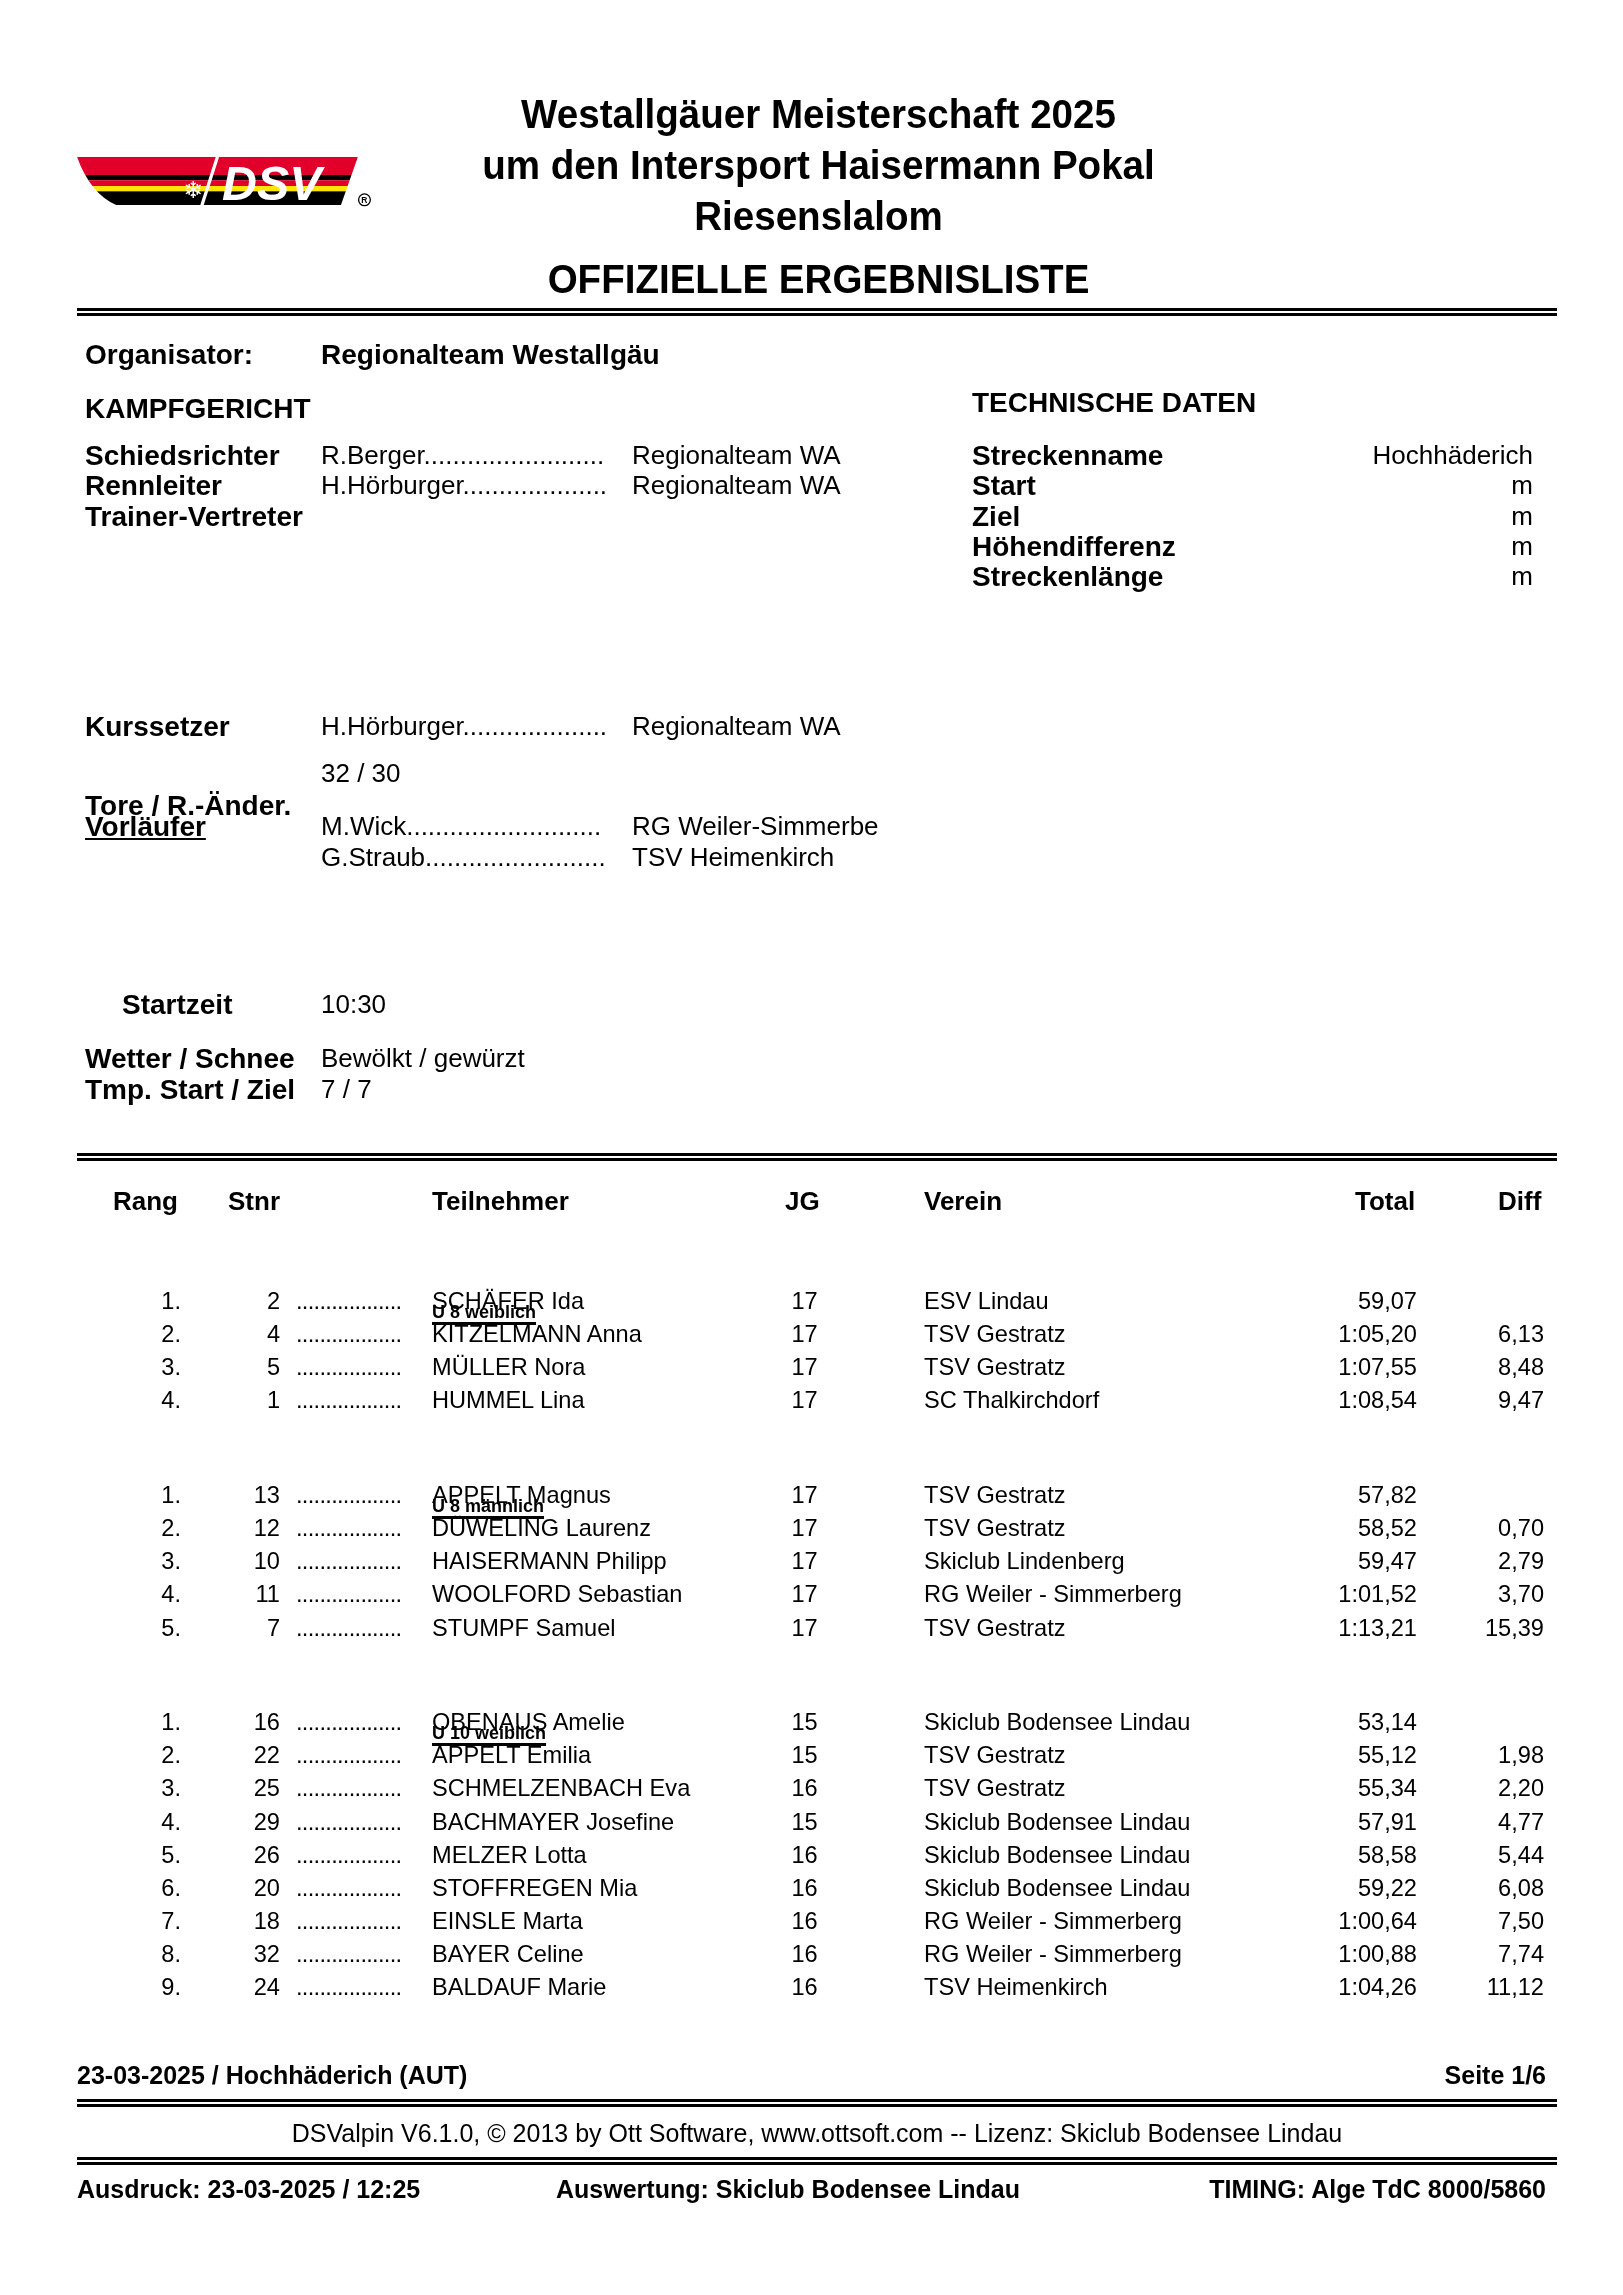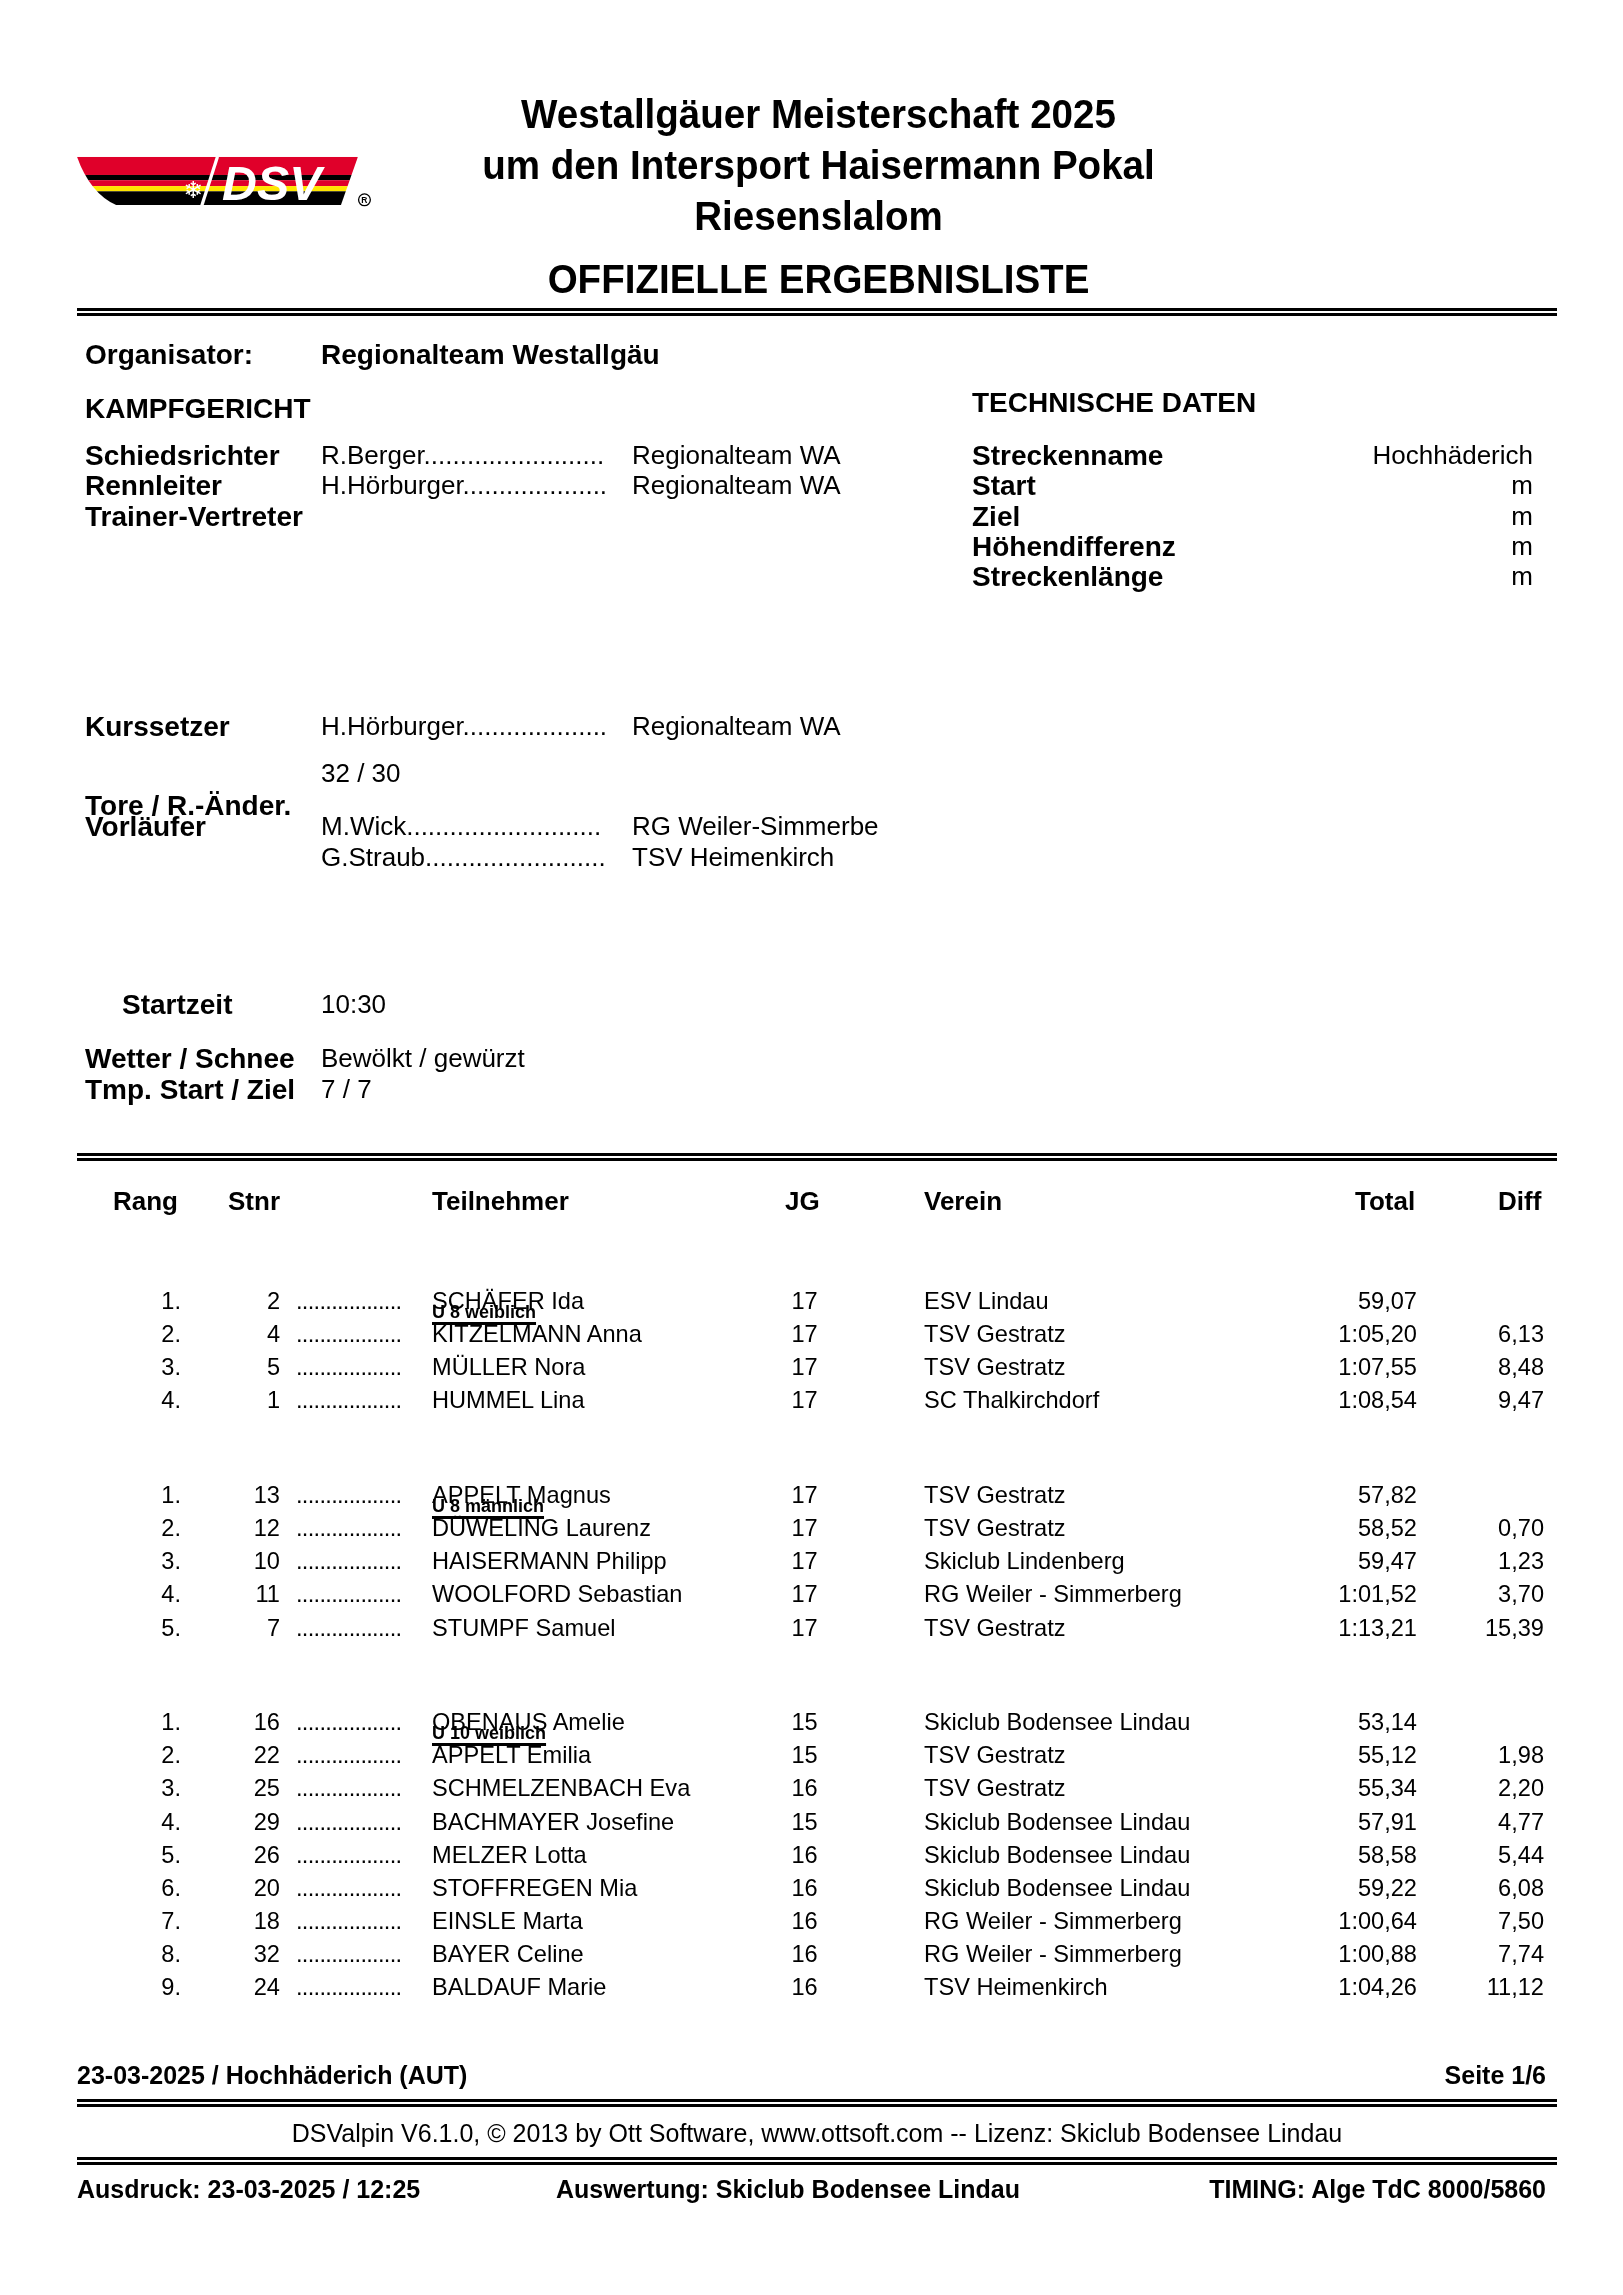--- a/index.html
+++ b/index.html
@@ -77,21 +77,21 @@
 
 <div class="lbl" style="left:85px; top:501px;">Trainer-Vertreter</div>
 
 <div class="lbl" style="left:85px; top:711px;">Kurssetzer</div>
 <div class="val" style="left:321px; top:711px;">H.Hörburger....................</div>
 <div class="val" style="left:632px; top:711px;">Regionalteam WA</div>
 
 <div class="lbl" style="left:85px; top:790px;">Tore / R.-Änder.</div>
 <div class="val" style="left:321px; top:758px;">32 / 30</div>
 
-<div class="lbl" style="left:85px; top:811px;">Vorläufer</div>
+<div class="lbl" style="left:85px; top:811px;text-decoration:underline;">Vorläufer</div>
 <div class="val" style="left:321px; top:811px;">M.Wick...........................</div>
 <div class="val" style="left:632px; top:811px;">RG Weiler-Simmerbe</div>
 <div class="val" style="left:321px; top:842px;">G.Straub.........................</div>
 <div class="val" style="left:632px; top:842px;">TSV Heimenkirch</div>
 
 <div class="lbl" style="left:85px; top:989px;margin-left:37px;">Startzeit</div>
 <div class="val" style="left:321px; top:989px;">10:30</div>
 
 <div class="lbl" style="left:85px; top:1043px;">Wetter / Schnee</div>
 <div class="val" style="left:321px; top:1043px;">Bewölkt / gewürzt</div>
@@ -186,21 +186,21 @@
       <span class="c-diff">0,70</span>
     </div>
     <div class="row" style="top: 1545px;">
       <span class="c-rang">3.</span>
       <span class="c-stnr">10</span>
       <span class="c-dots">..................</span>
       <span class="c-name">HAISERMANN Philipp</span>
       <span class="c-jg">17</span>
       <span class="c-ver">Skiclub Lindenberg</span>
       <span class="c-tot">59,47</span>
-      <span class="c-diff">1,23</span>
+      <span class="c-diff">2,79</span>
     </div>
     <div class="row" style="top: 1578px;">
       <span class="c-rang">4.</span>
       <span class="c-stnr">11</span>
       <span class="c-dots">..................</span>
       <span class="c-name">WOOLFORD Sebastian</span>
       <span class="c-jg">17</span>
       <span class="c-ver">RG Weiler - Simmerberg</span>
       <span class="c-tot">1:01,52</span>
       <span class="c-diff">3,70</span>

